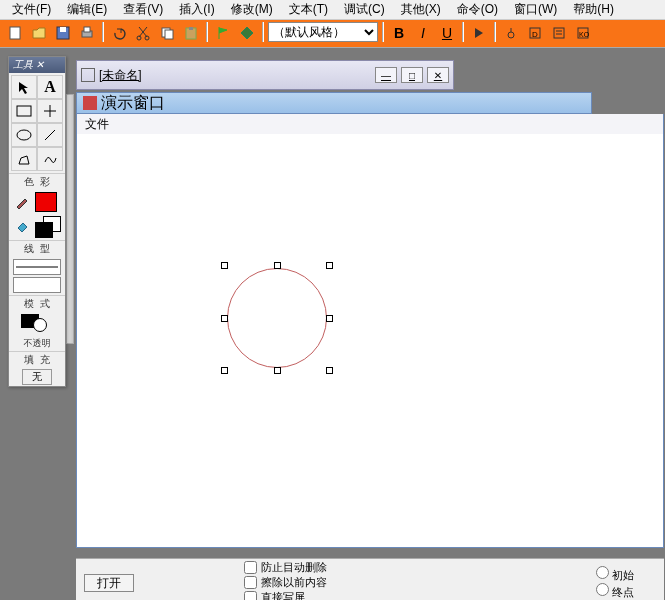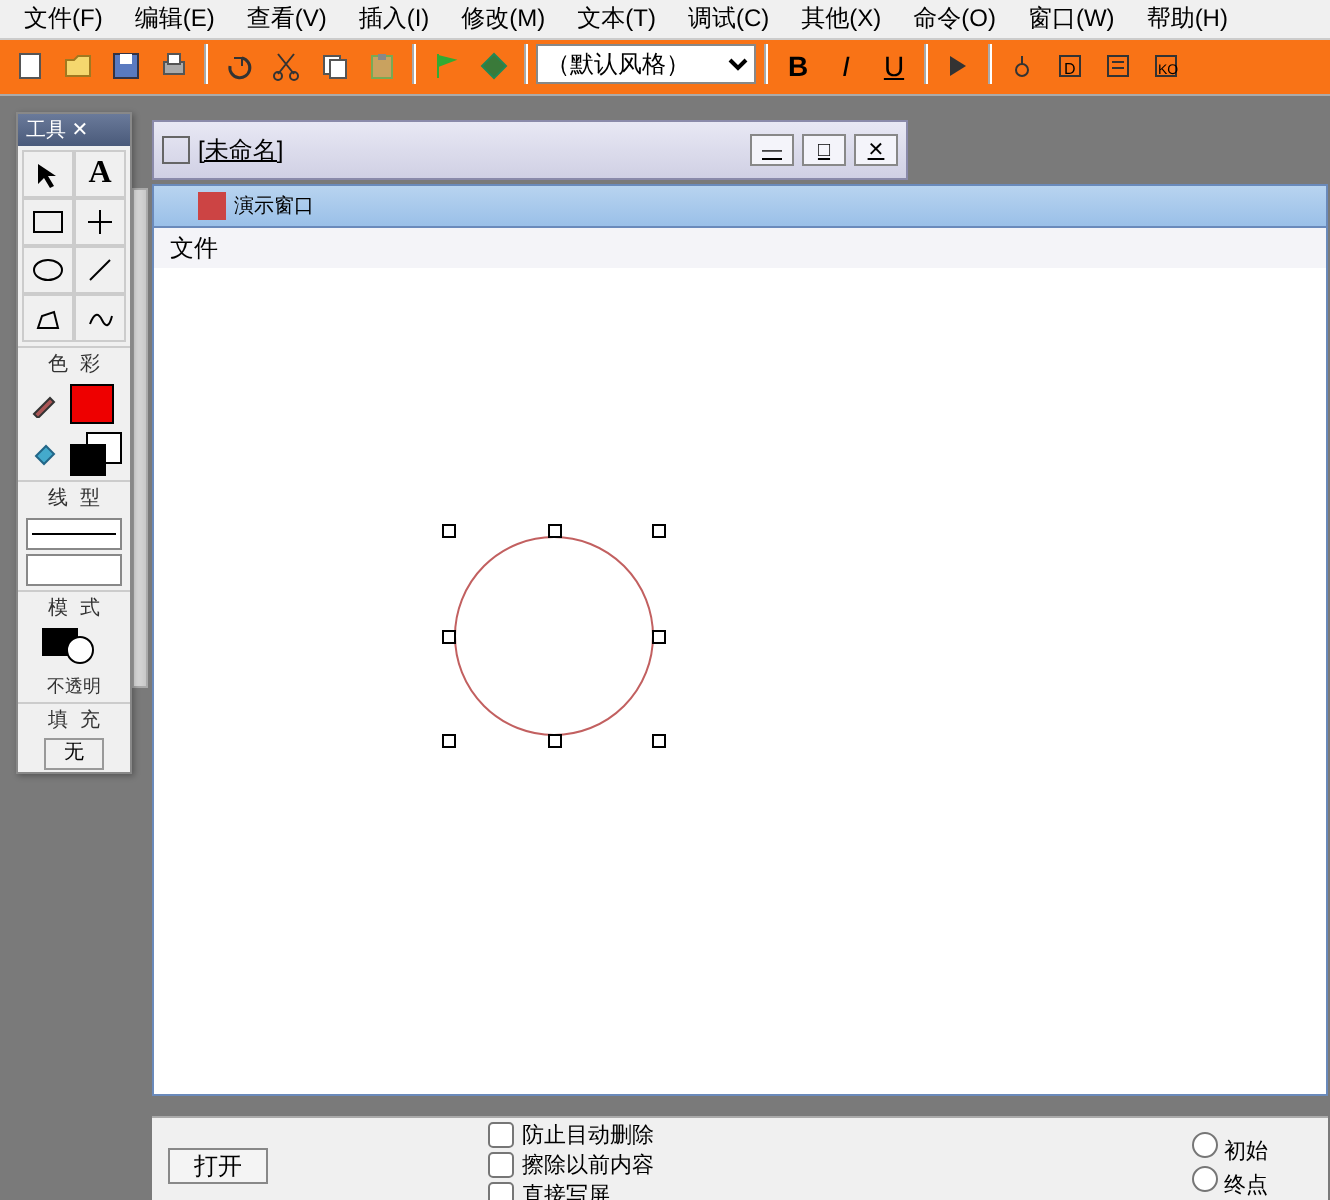--- a/index.html
+++ b/index.html
@@ -10,40 +10,40 @@
 
 .toolbar { height: 28px; display: flex; align-items: flex-start; padding: 2px 4px; background: #f97316; border-bottom: 1px solid #aaa; gap: 2px; }
 .tbtn { width: 22px; height: 22px; display: flex; align-items: center; justify-content: center; border: 1px solid transparent; }
 .style-select { width: 110px; height: 20px; font-size: 12px; border: 1px solid #888; background: #fff; }
 .fmtbtn { width: 22px; height: 22px; display: flex; align-items: center; justify-content: center; font-family: serif; font-size: 14px; }
 .divider { width: 2px; height: 20px; border-left: 1px solid #aaa; border-right: 1px solid #fff; margin: 0 2px; }
 
 .workspace { position: relative; height: 552px; background: #7a7a7a; }
 
 .tool-panel { position: absolute; left: 8px; top: 8px; width: 58px; background: #f0f0f0; border: 1px solid #888; box-shadow: 1px 1px 3px rgba(0,0,0,0.3); }
-.panel-title { background: linear-gradient(#6a7a9a,#4a5a7a); color: #fff; font-size: 10px; padding: 1px 4px; display: flex; align-items: center; }
+.panel-title { background: linear-gradient(#6a7a9a,#4a5a7a); color: #fff; font-size: 10px; padding: 1px 4px; display: flex; align-items: center; font-style: italic; }
 .tool-grid { display: flex; flex-wrap: wrap; padding: 2px; }
 .tool { width: 26px; height: 24px; border: 1px solid #ccc; margin: 0; display: flex; align-items: center; justify-content: center; background: #f0f0f0; }
 .section-label { font-size: 10px; text-align: center; border-top: 1px solid #ccc; padding: 1px; color: #333; font-family: Liberation Mono, monospace; }
 .color-row { display: flex; padding: 2px; gap: 2px; }
 .color-swatch { width: 22px; height: 20px; border: 1px solid #000; }
 .line-pattern-box { width: 48px; height: 16px; margin: 2px auto; border: 1px solid #888; background: #fff; }
 .mode-indicator { width: 32px; height: 20px; margin: 2px auto; position: relative; }
 .fill-label { width: 30px; height: 16px; margin: 1px auto; border: 1px solid #999; font-size: 10px; text-align: center; line-height: 14px; }
 
 .prop-panel { position: absolute; left: 8px; top: 396px; width: 72px; background: #f0f0f0; border: 1px solid #888; box-shadow: 1px 1px 3px rgba(0,0,0,0.3); }
 .prop-content { width: 50px; height: 66px; margin: 4px; border: 1px solid #999; background: #fff; }
 .prop-side { position: absolute; right: 2px; top: 22px; font-size: 10px; writing-mode: vertical-rl; color: #444; }
 
 .doc-window { position: absolute; left: 76px; top: 12px; width: 378px; height: 30px; border: 1px solid #8a8aaa; background: linear-gradient(#e8e8f4,#d0d0e4); display: flex; align-items: center; padding: 0 4px; font-size: 12px; text-decoration: underline; }
 .doc-window .icon { width: 14px; height: 14px; border: 1px solid #666; margin-right: 4px; }
 .win-btns { margin-left: auto; display: flex; gap: 4px; }
 .win-btn { width: 22px; height: 16px; border: 1px solid #888; background: #f4f4fa; font-size: 10px; display: flex; align-items: center; justify-content: center; }
 
-.demo-title { position: absolute; left: 76px; top: 44px; width: 588px; height: 22px; background: linear-gradient(#b8d4f0,#9ac0e8); border: 1px solid #6a8abb; display: flex; align-items: center; padding: 0 22px; font-size: 10px; }
+.demo-title { position: absolute; left: 76px; top: 44px; width: 516px; height: 22px; background: linear-gradient(#b8d4f0,#9ac0e8); border: 1px solid #6a8abb; display: flex; align-items: center; padding: 0 6px; font-size: 16px; }
 .demo-title .icon { width: 14px; height: 14px; background: #c44; margin-right: 4px; }
 .demo-menu { position: absolute; left: 76px; top: 66px; width: 588px; height: 20px; background: #f4f4f8; border-left: 1px solid #6a8abb; border-right: 1px solid #6a8abb; padding: 2px 8px; font-size: 12px; }
 .canvas { position: absolute; left: 76px; top: 86px; width: 588px; height: 414px; background: #fff; border: 1px solid #6a8abb; border-top: none; }
 .circle { position: absolute; left: 150px; top: 134px; width: 100px; height: 100px; border: 1px solid #c26060; border-radius: 50%; }
 .handle { position: absolute; width: 7px; height: 7px; border: 1px solid #000; background: #fff; }
 
 .bottom-strip { position: absolute; left: 76px; top: 510px; width: 588px; height: 48px; background: #f0f0f0; border-top: 1px solid #aaa; font-size: 12px; display: flex; align-items: center; }
 .open-btn { width: 50px; height: 18px; margin-left: 8px; border: 1px solid #888; background: #f4f4f4; font-size: 12px; }
 .chk { display: flex; align-items: center; margin-left: 30px; font-size: 11px; }
 .chk input { margin-right: 4px; }

